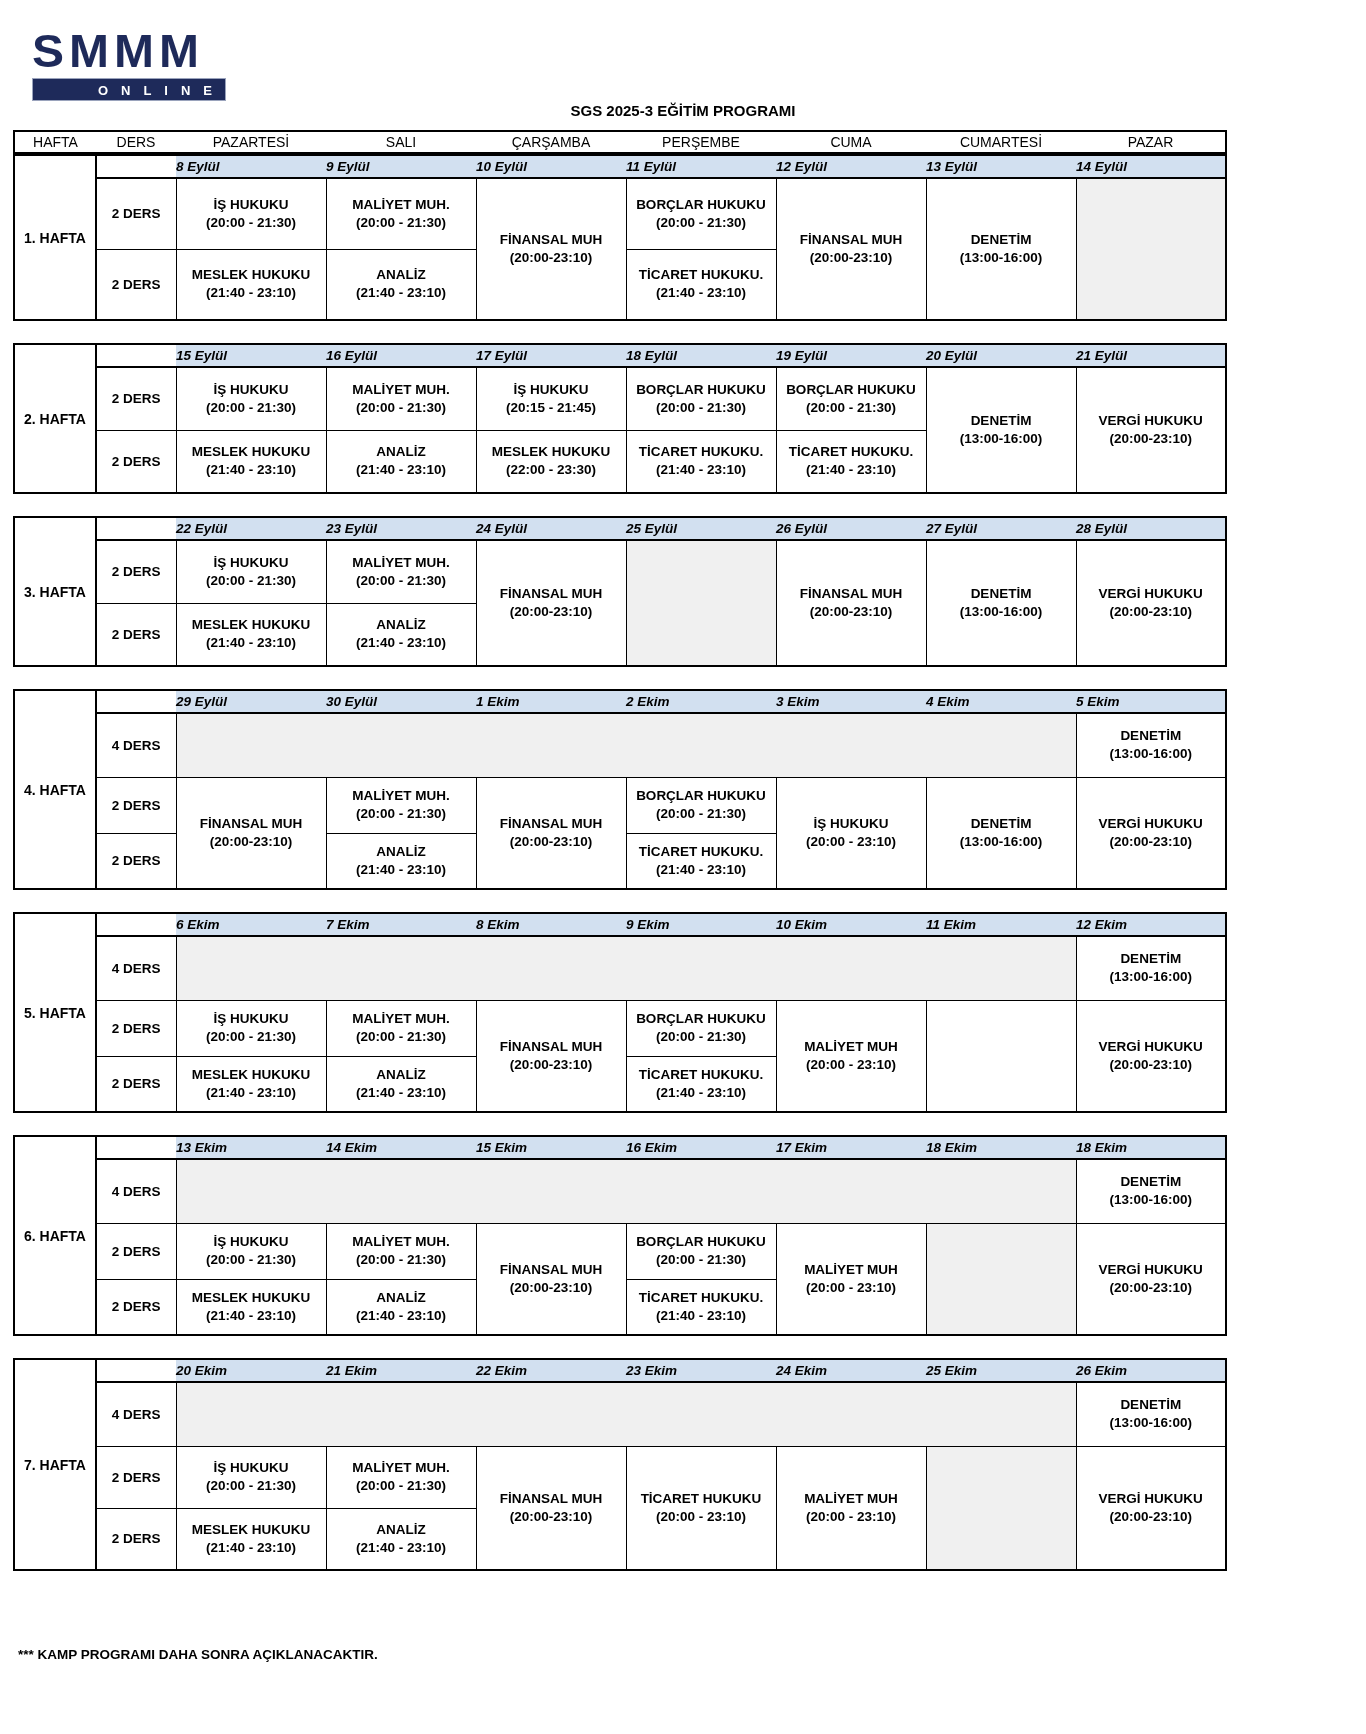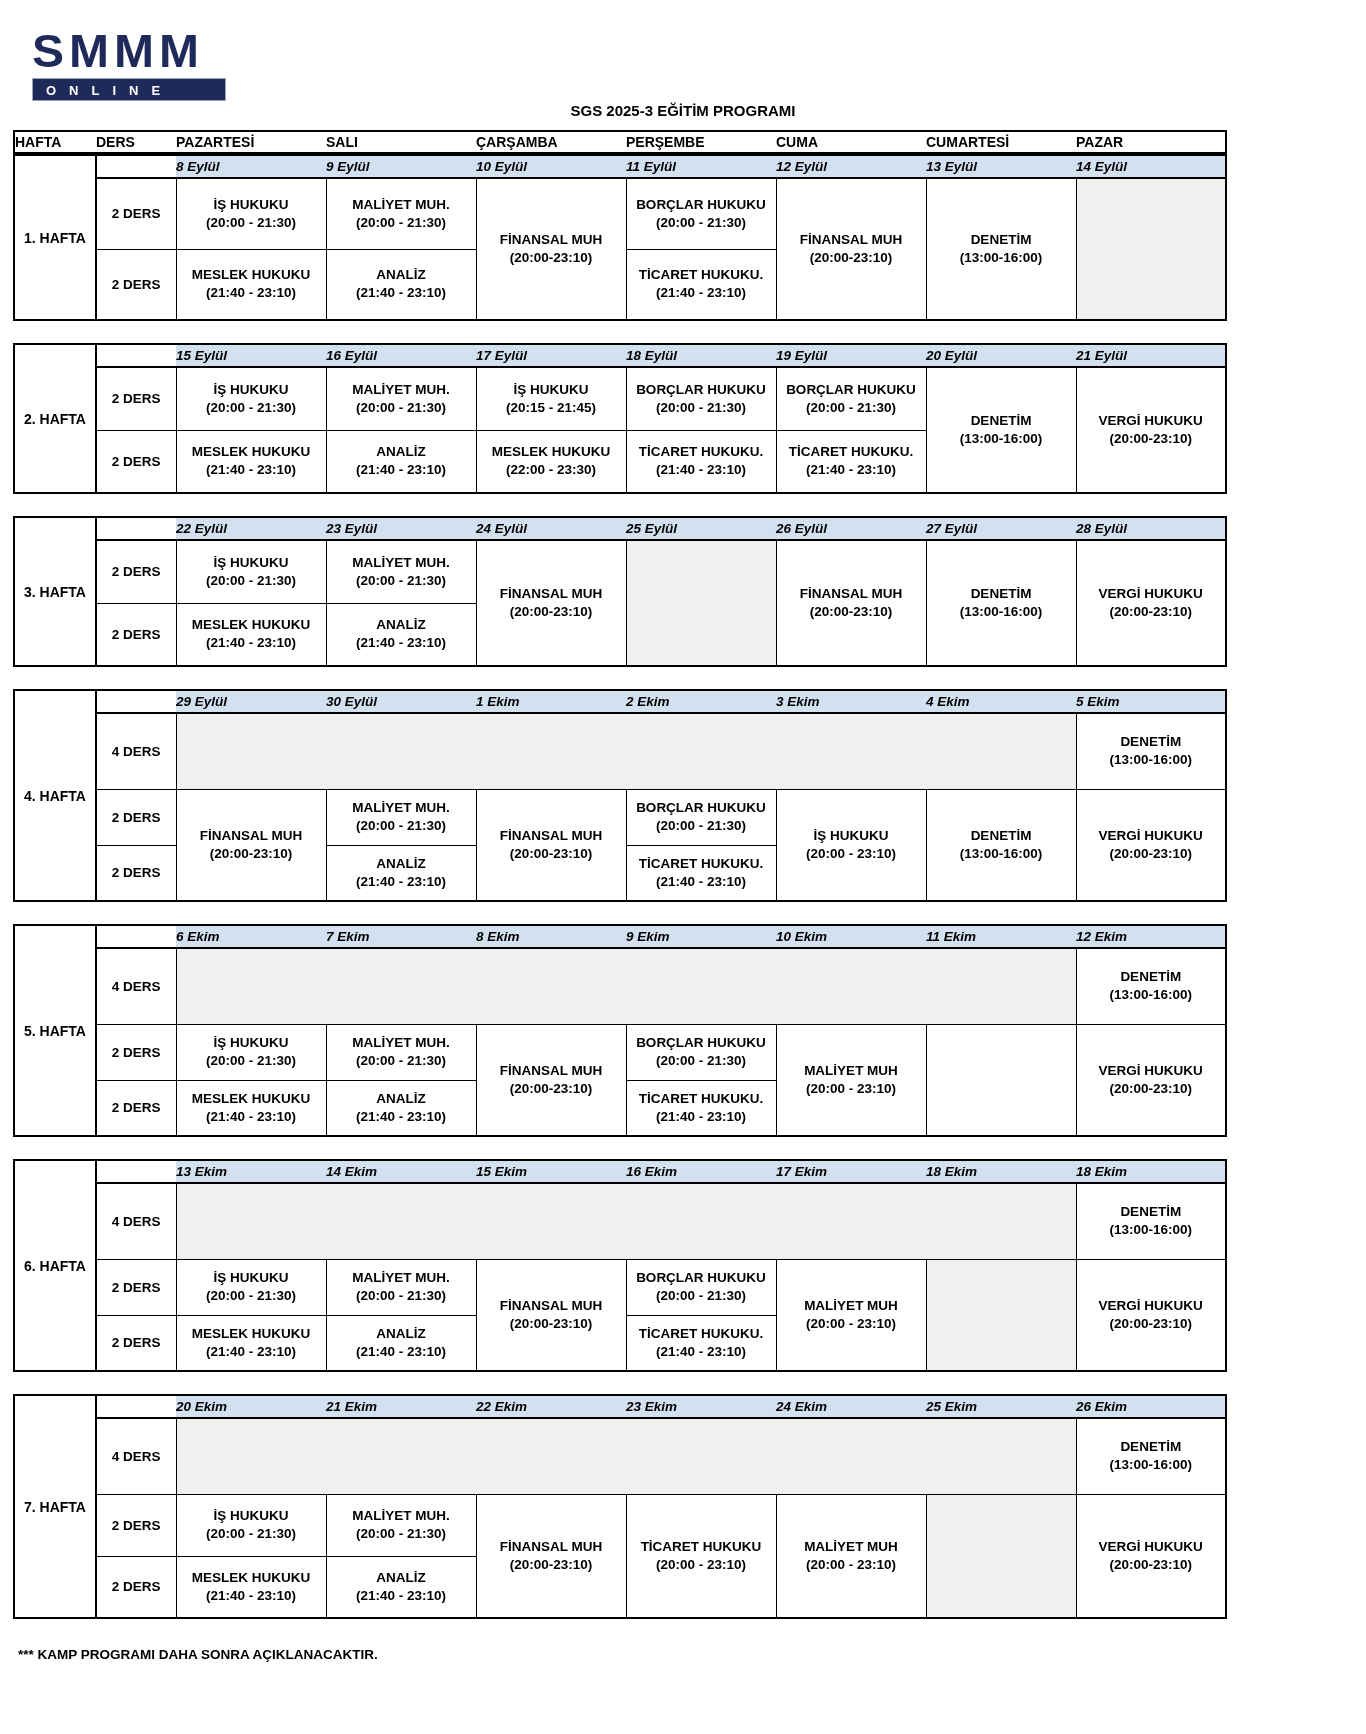--- a/index.html
+++ b/index.html
@@ -12,40 +12,40 @@
   }
   
   .logo { position:absolute; left:32px; top:30px; width:194px; }
   .logo-brand {
     font-weight:800; font-size:48px; line-height:46px;
     color:#1e2a5a; letter-spacing:5px; transform:scaleY(0.95);
     transform-origin:left top; white-space:nowrap;
   }
   .logo-bar {
     margin-top:2px; background:#1e2a5a; color:#fff; height:23px;
-    line-height:23px; text-align:left; font-weight:700; font-size:13px;
+    line-height:23px; text-align:right; font-weight:700; font-size:13px;
     letter-spacing:13px; text-indent:13px; border:1px solid #9aa3bc;
   }
   .doc-title {
     position:absolute; top:66px; left:0; width:100%;
     text-align:center; font-weight:700; font-size:15px;margin-top:36px;
   }
   
   .sched { position:absolute; left:13px; top:130px; width:1212px; }
   table.tbl {
     border-collapse:collapse; table-layout:fixed; width:1212px;
     border:2px solid #000; background:#fff;
   }
   col.col-hafta { width:82px; }
   col.col-ders  { width:80px; }
   col.col-day   { width:150px; }
   
   table.hdr td {
-    border:none; height:22px; text-align:left;
-    font-weight:700; font-size:14px; padding:0;margin-top:24px;
+    border:none; height:22px; text-align:center;
+    font-weight:400; font-size:14px; padding:0;margin-top:24px;
   }
   
   table.wk { margin-top:22px; }
   table.wk1 { margin-top:0; }
   td.w {
     border-right:2px solid #000; background:#fff; text-align:center;
     font-weight:700; font-size:14px;margin-left:8px;
   }
   tr.dr { height:23px; }
   td.db { border-bottom:2px solid #000; background:#fff; }
@@ -60,21 +60,21 @@
   }
   td.c {
     border:1px solid #000; text-align:center; vertical-align:middle;
     font-weight:700; font-size:13.5px; line-height:1.35; padding:2px;
     background:#fff;
   }
   td.g { background:#f0f0f0; }
   td.e { background:#ffffff; }
   .wk1 tr.lr { height:71px; }
   .wk2 tr.lr, .wk3 tr.lr { height:63px; }
-  .big tr.r4 { height:76px; }
+  .big tr.r4 { height:64px; }
   .big tr.lr { height:56px; }
   .wk7 tr.lr { height:62px; }
   
   .notes { position:absolute; left:18px; top:1640px; }
   .notes p { font-weight:700; font-size:13.5px; line-height:29px; white-space:nowrap; }
 </style>
 </head>
 <body>
 
 <div class="logo">

